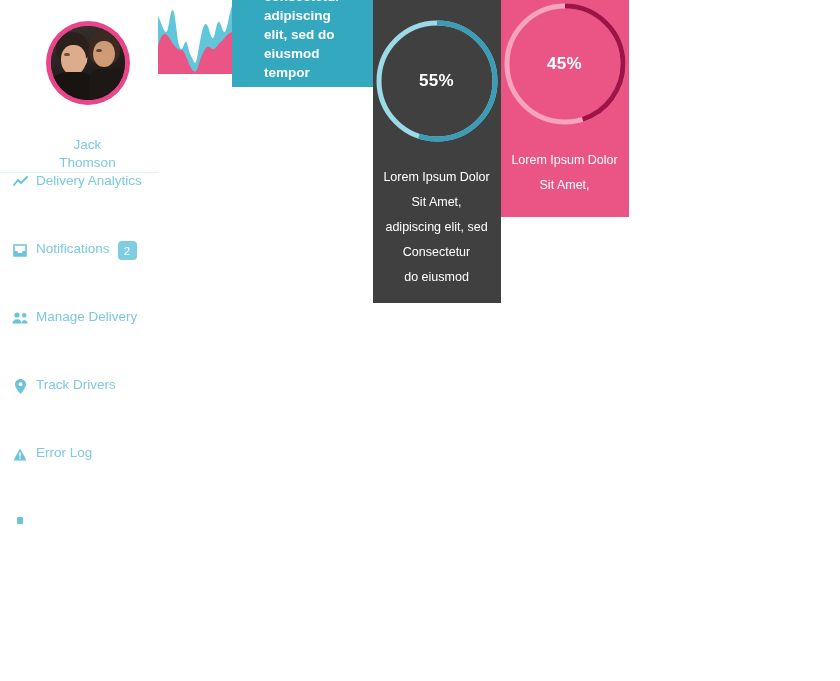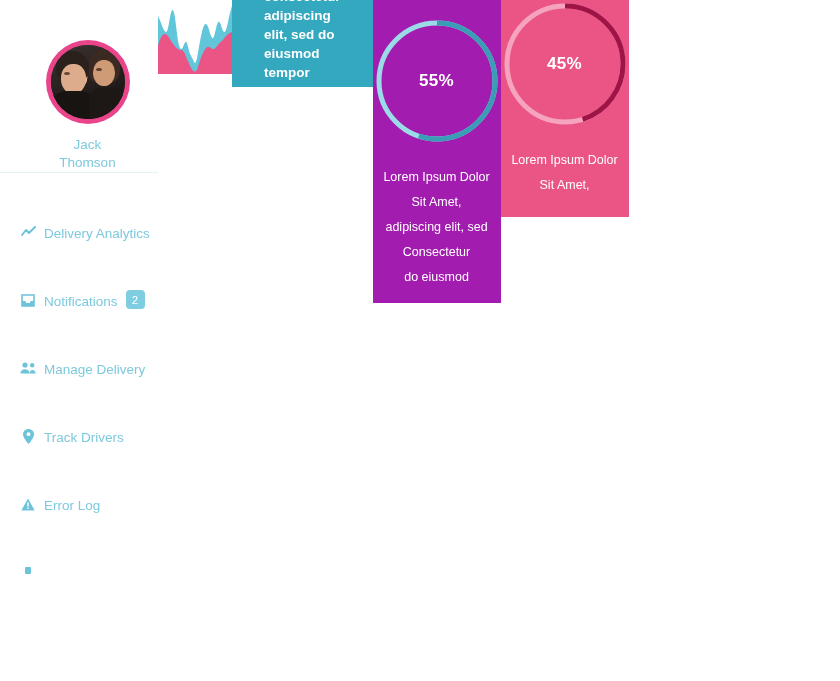--- a/index.html
+++ b/index.html
@@ -27,21 +27,21 @@
     display: flex;
     flex-direction: column;
     overflow: hidden;
   }
 
   .profile {
     height: 172px;
     display: flex;
     flex-direction: column;
     align-items: center;
-    justify-content: flex-end;
+    justify-content: space-between;
     padding-top: 21px;
     margin-left: 17px;
   }
 
   .avatar-ring {
     width: 84px;
     height: 84px;
     border-radius: 50%;
     background: #e8458a;
     padding: 5px;
@@ -93,22 +93,22 @@
 
   .nav {
     border-top: 1px solid #e4f1f5;
     flex: 1 1 auto;
     overflow: hidden;
   }
 
   .nav-item {
     height: 68px;
     display: flex;
-    align-items: flex-end;
-    padding-left: 18px;
+    align-items: flex-start;
+    padding-left: 10px;
     color: #7dc9dd;
     font-size: 13.5px;
     cursor: pointer;
     background: #ffffff;
   }
 
   .nav-icon {
     width: 20px;
     height: 18px;
     flex: 0 0 20px;
@@ -171,21 +171,21 @@
     max-width: 600px;
   }
 
   .card {
     flex: 0 0 auto;
     display: flex;
     flex-direction: column;
     align-items: center;
     overflow: hidden;
   }
-  .card-teal { background: #a21caf; height: 303px; padding-top: 17px; }
+  .card-teal { background: #404040; height: 303px; padding-top: 17px; }
   .card-pink { background: #ea5586; height: 217px; }
 
   .donut {
     position: relative;
     width: 128px;
     height: 128px;
   }
   .donut svg { display: block; transform: rotate(-90deg); }
   .donut-value {
     position: absolute;

